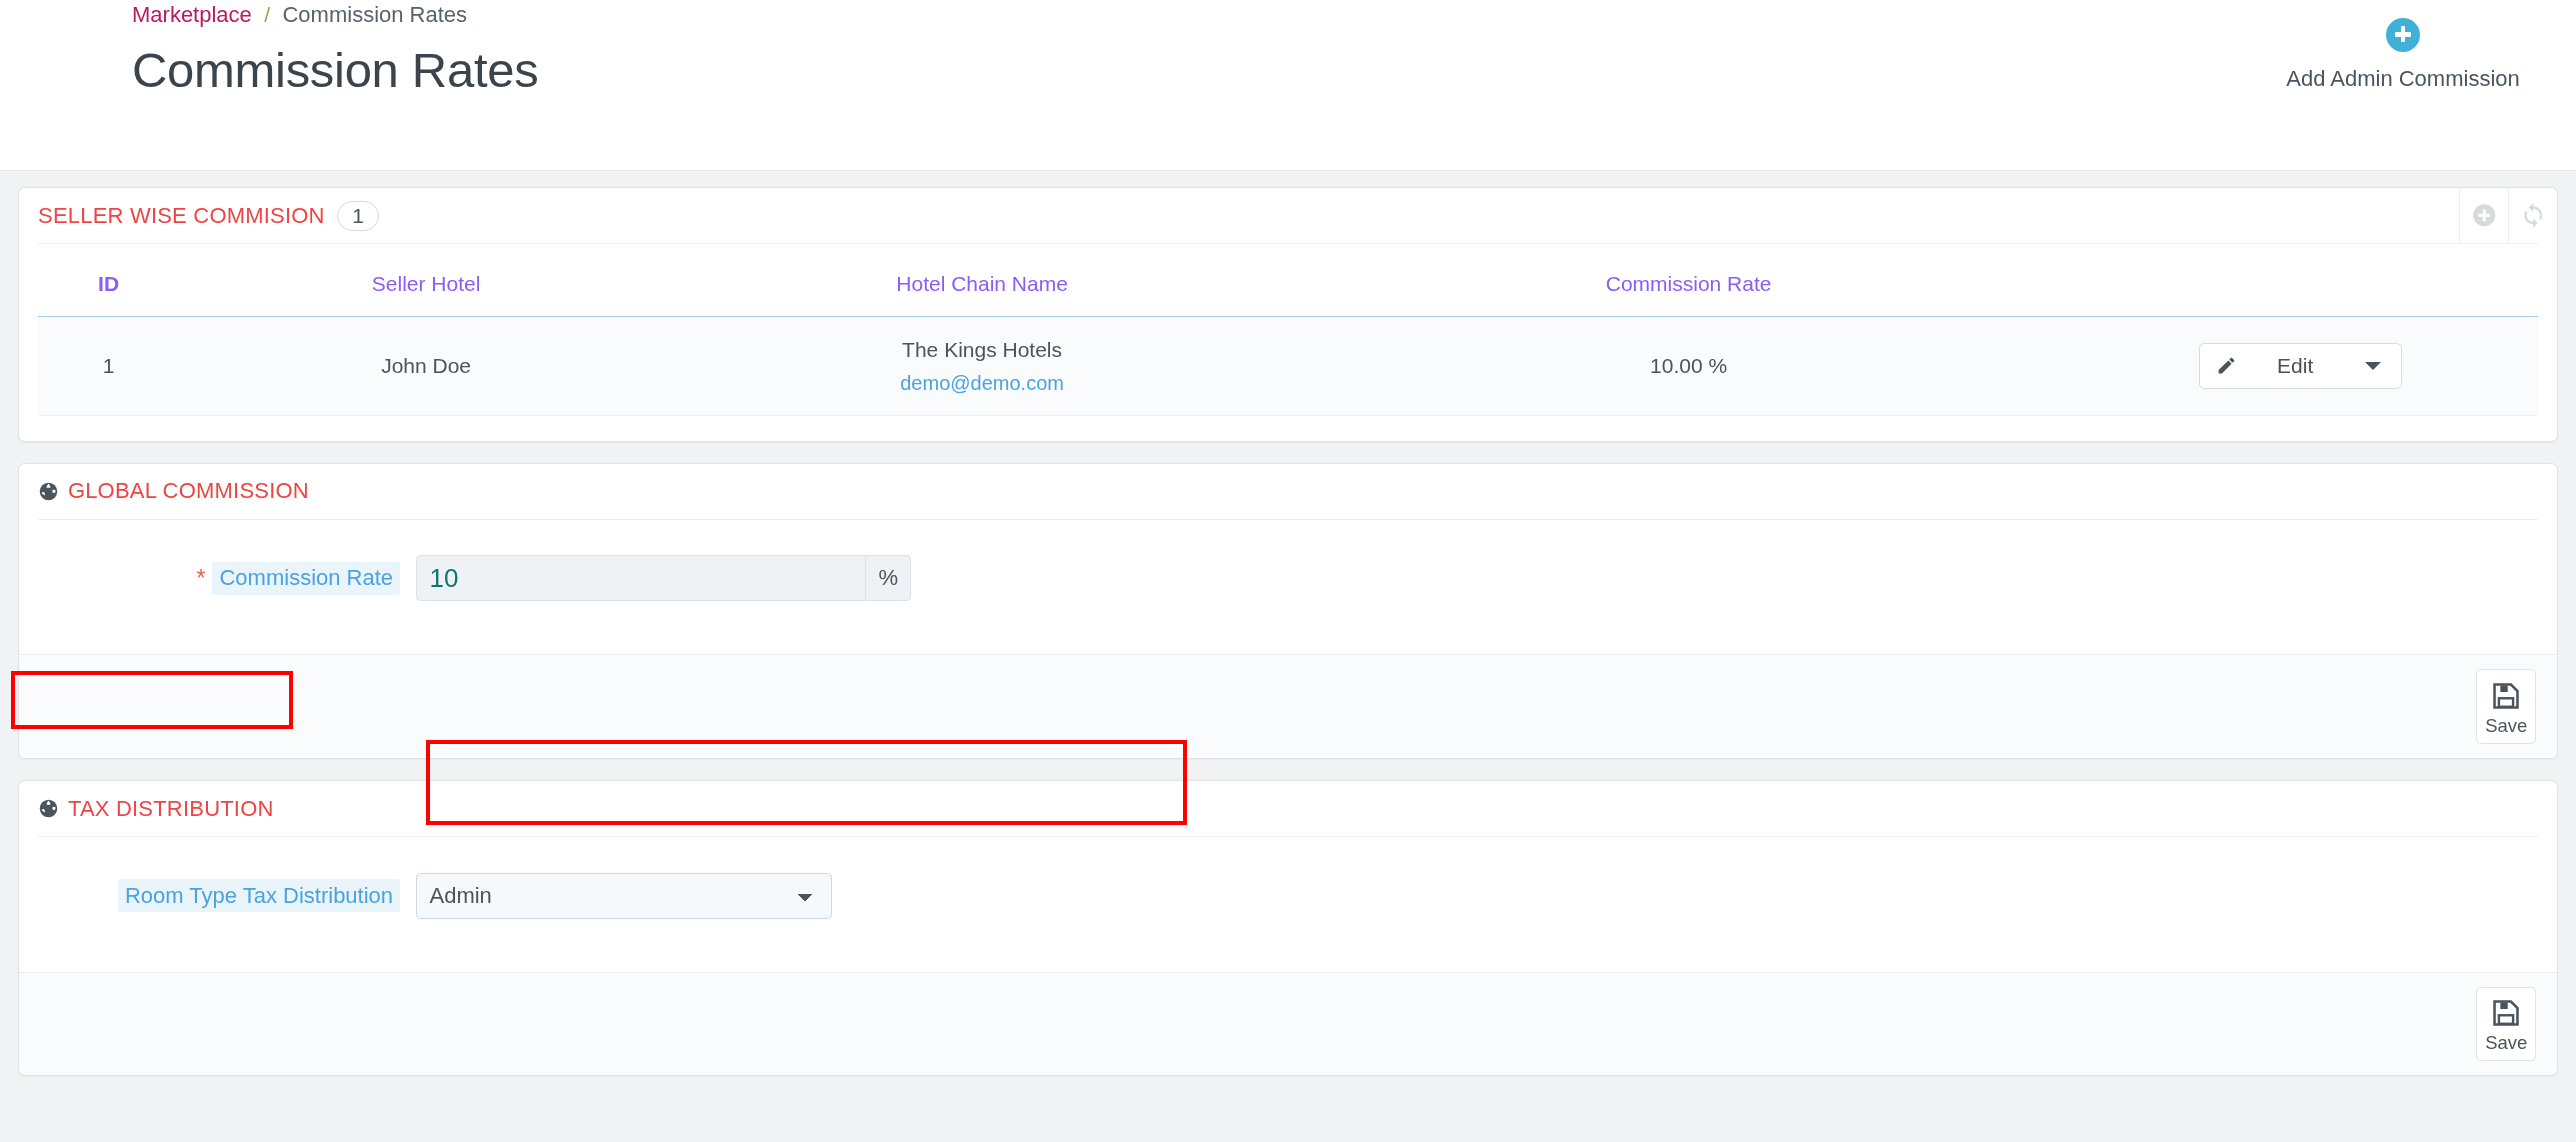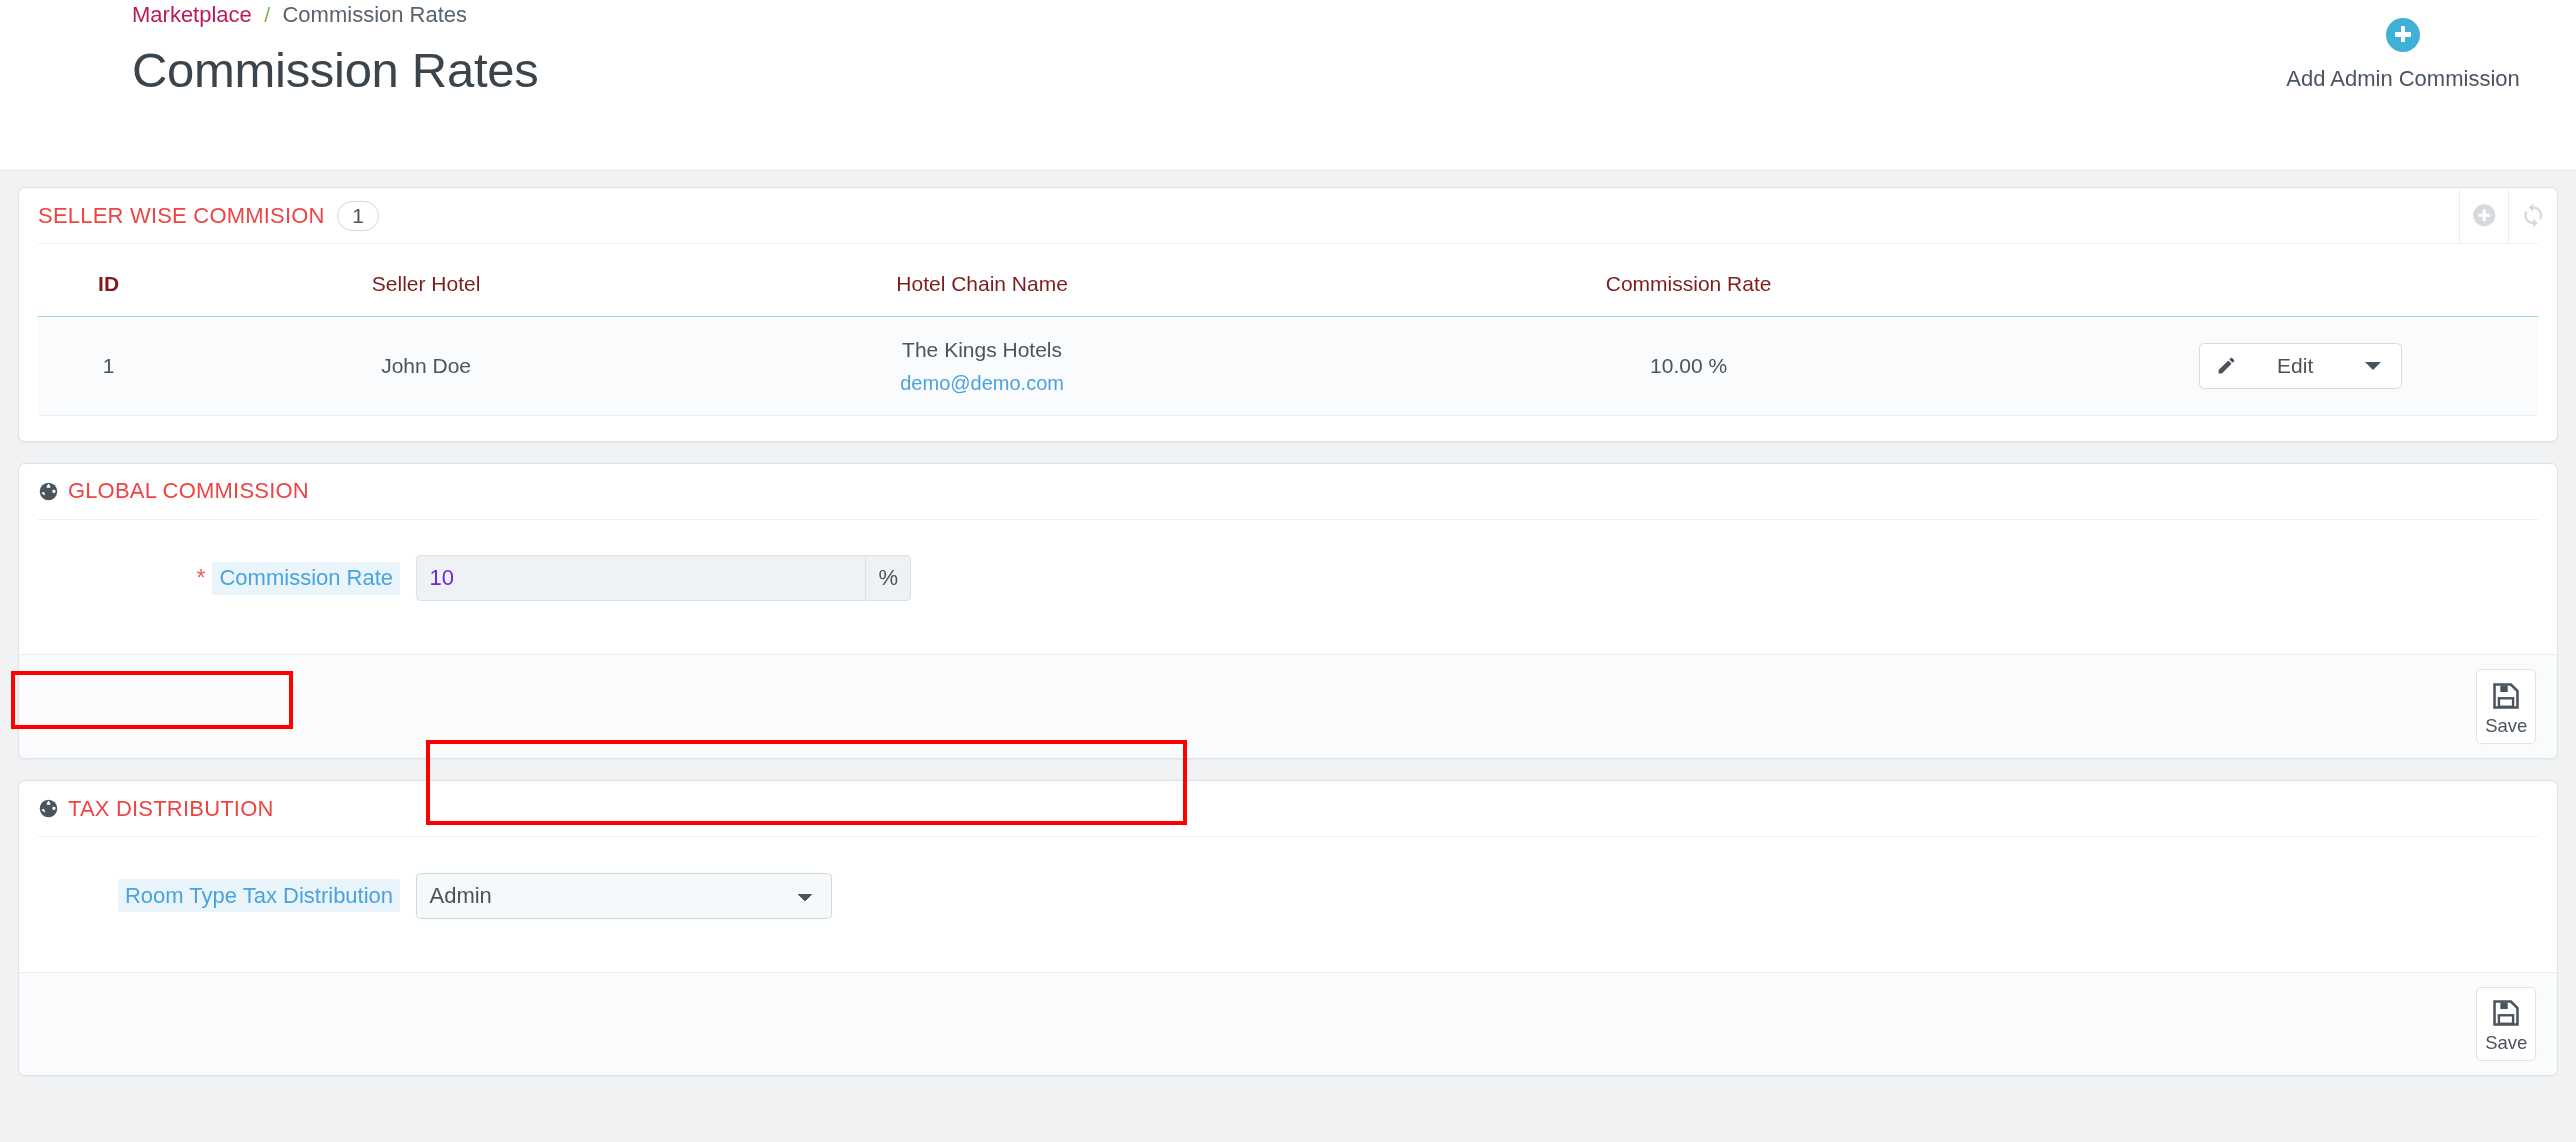--- a/index.html
+++ b/index.html
@@ -136,21 +136,21 @@
   }
   .head-tool svg { display: block; }
 
   .panel-divider { height: 0.9px; background: #edf0f2; margin: 0 19.4px; }
 
   
   table.data-table { width: 100%; border-collapse: collapse; table-layout: fixed; }
   table.data-table thead th {
     font-size: 21px;
     font-weight: 400;
-    color: #7f1d1d;
+    color: #8b5cf6;
     padding: 17.7px 0 19.4px 0;
     text-align: center;
   }
   table.data-table thead th.col-id { width: 141px; text-align: center; font-weight: 700; }
   table.data-table thead th.col-seller { width: 494px; }
   table.data-table thead th.col-hotel { width: 618px; }
   table.data-table thead th.col-rate { width: 795px; }
   table.data-table thead th.col-actions { width: auto; }
 
   table.data-table tbody tr {
@@ -220,22 +220,22 @@
     white-space: nowrap;
   }
   .field-wrap { margin-left: 16px; display: flex; align-items: stretch; }
 
   .input-box {
     width: 450px;
     height: 46px;
     background: #eef2f4;
     border: 0.9px solid #dbe2e6;
     border-radius: 4.4px 0 0 4.4px;
-    font-size: 22px;
-    color: #6d28d9;
+    font-size: 26px;
+    color: #0f766e;
     padding: 0 12.4px;
     font-family: "Liberation Sans", sans-serif;
     outline: none;
   }
   .input-addon {
     height: 46px;
     min-width: 42px;
     padding: 0 12.4px;
     background: #eef2f4;
     border: 0.9px solid #dbe2e6;

